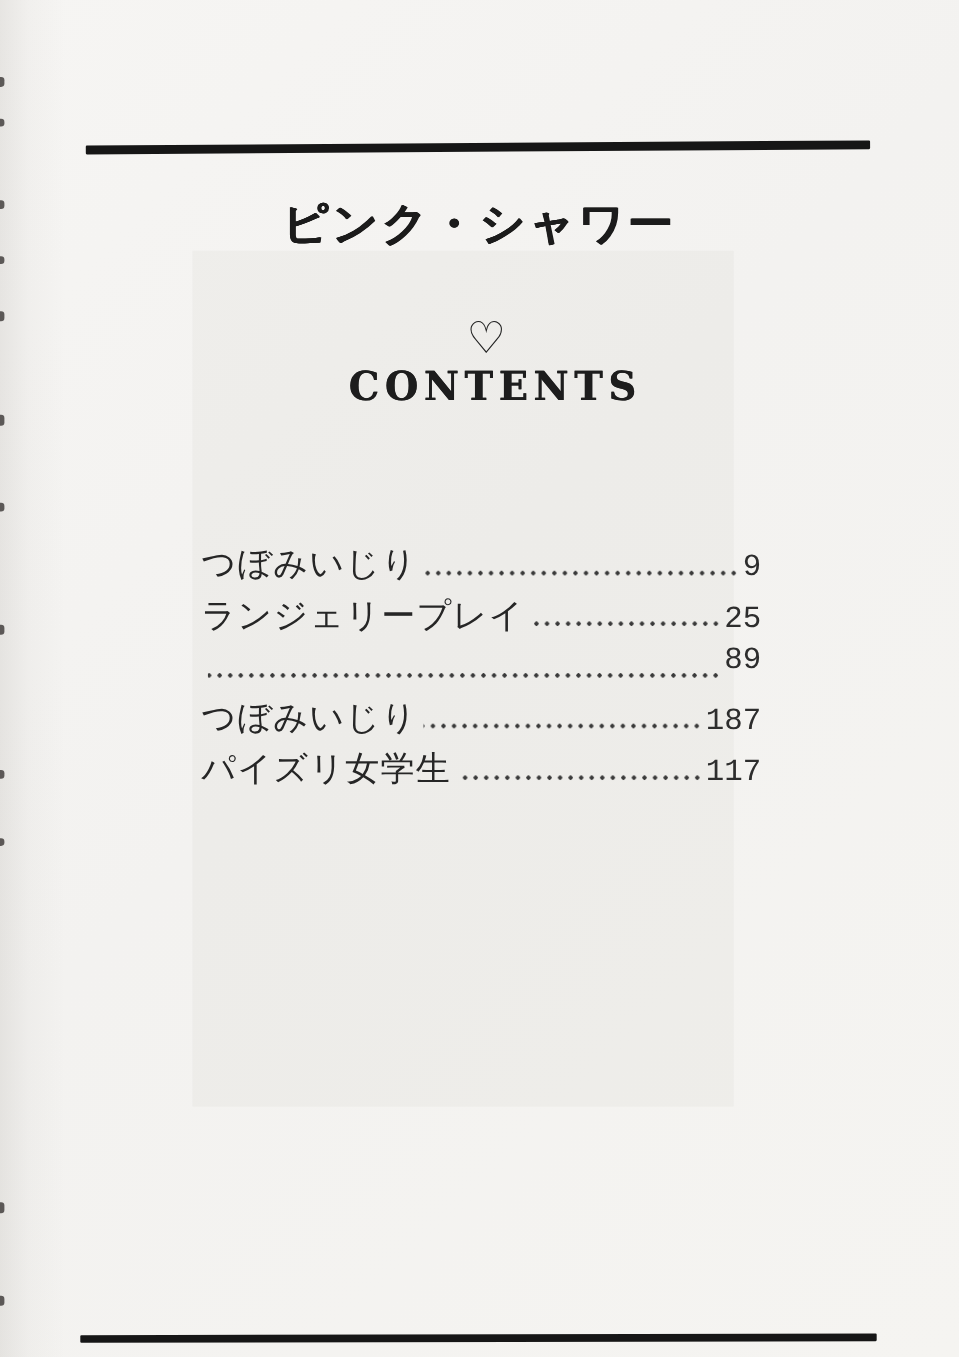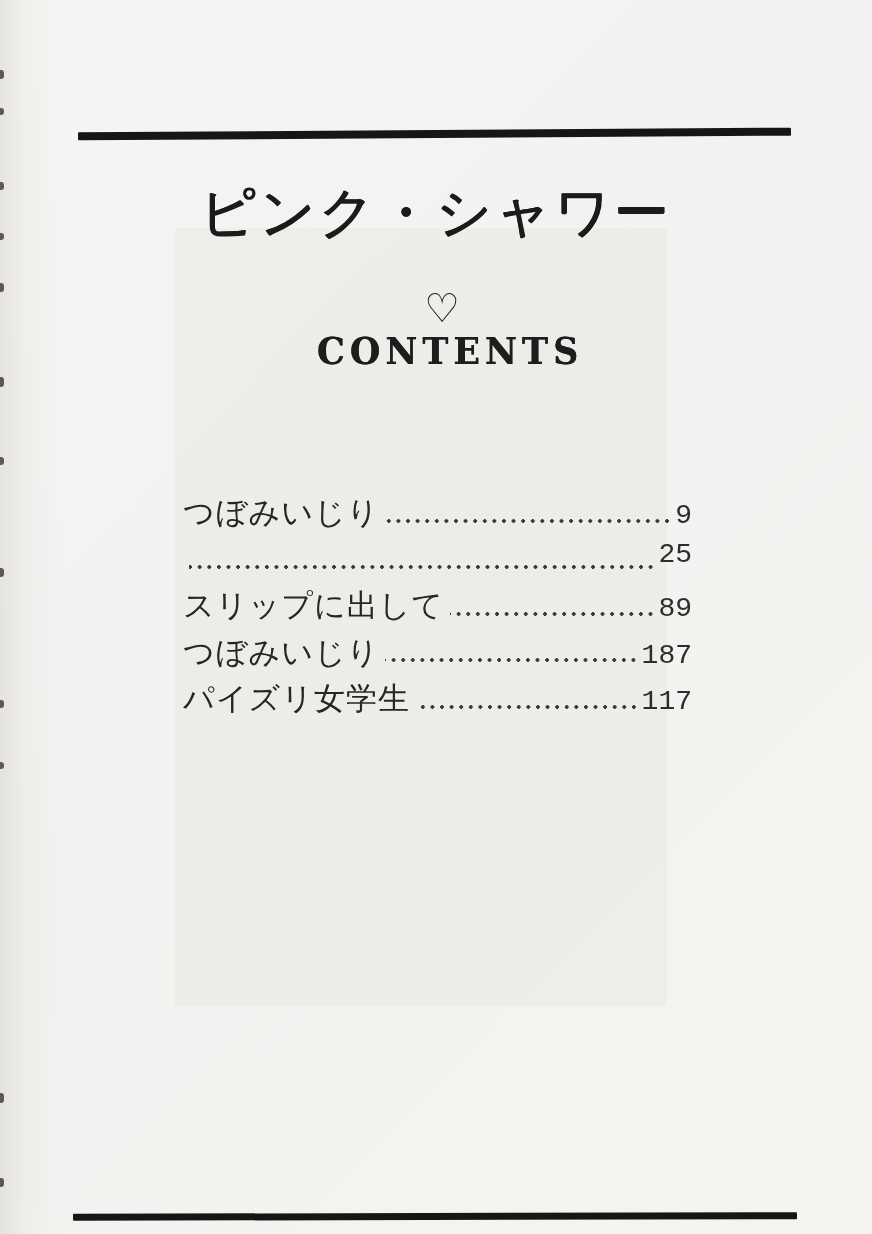--- a/index.html
+++ b/index.html
@@ -40,22 +40,22 @@
     left: 73px; top: 1213px;
     width: 724px; height: 7px;
     transform: rotate(-0.12deg);
   }
   .book-title {
     position: absolute;
     left: 0; top: 176px;
     width: 872px;
     text-align: center;
     font-family: "DejaVu Sans", sans-serif;
-    font-weight: 400;
-    font-size: 55px;
+    font-weight: 700;
+    font-size: 41px;
     letter-spacing: 3px;
     color: #1b1b1b;
     text-shadow: 0.6px 0 0 #1b1b1b, -0.6px 0 0 #1b1b1b, 0 0.6px 0 #1b1b1b;
   }
   .heart {
     position: absolute;
     left: 0; top: 288px;
     width: 872px;
     text-align: center;
     font-size: 40px;
@@ -134,25 +134,25 @@
 
   <div class="contents-heading">CONTENTS</div>
 
   <div class="toc">
     <div class="toc-row">
       <span class="toc-title">つぼみいじり</span>
       <span class="toc-leader"></span>
       <span class="toc-page">9</span>
     </div>
     <div class="toc-row">
+      <span class="toc-title">ランジェリープレイ</span>
       <span class="toc-leader"></span>
       <span class="toc-page">25</span>
     </div>
     <div class="toc-row">
-      <span class="toc-title">スリップに出して</span>
       <span class="toc-leader"></span>
       <span class="toc-page">89</span>
     </div>
     <div class="toc-row">
       <span class="toc-title">つぼみいじり</span>
       <span class="toc-leader"></span>
       <span class="toc-page">187</span>
     </div>
     <div class="toc-row">
       <span class="toc-title">パイズリ女学生</span>

